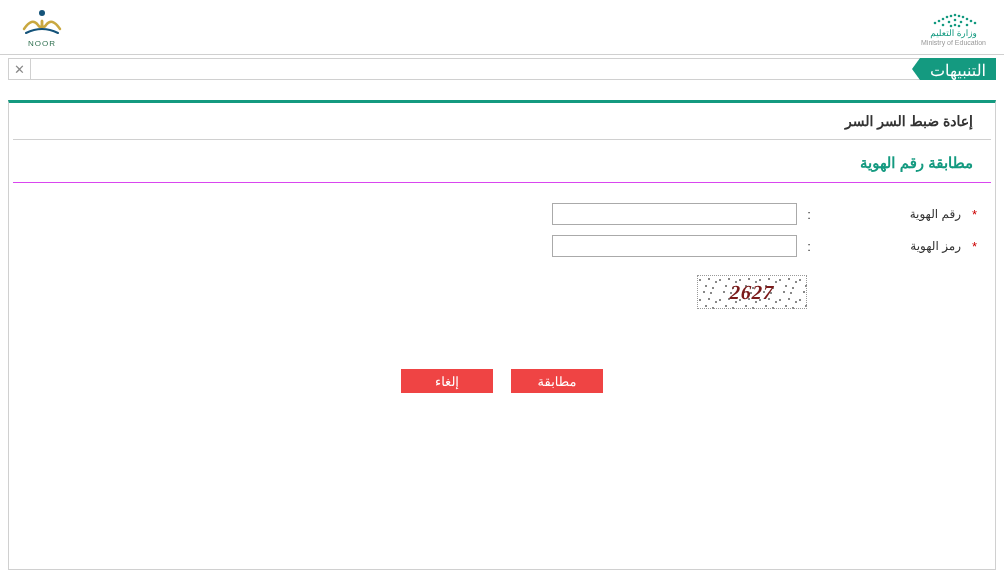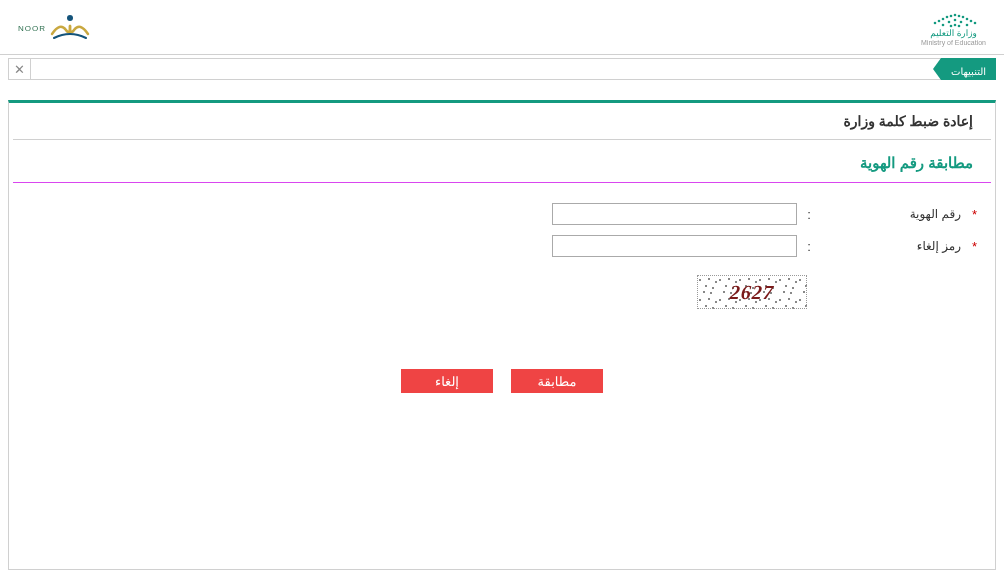--- a/index.html
+++ b/index.html
@@ -27,43 +27,44 @@
   .ministry-logo {
     display: flex;
     flex-direction: column;
     align-items: center;
     color: #149a80;
     font-size: 9px;
     line-height: 1.1;
   }
   .noor-logo {
     display: flex;
+    flex-direction: column;
     align-items: center;
   }
   .noor-logo-txt {
     font-size: 8px;
     color: #2f7050;
     letter-spacing: 1px;
     margin-top: 2px;
   }
   
   .notif-bar {
     display: flex;
     align-items: stretch;
     height: 22px;
     margin: 3px 8px 0 8px;
   }
   .notif-tab {
     background: #149a80;
     color: #fff;
-    font-size: 10px;
+    font-size: 16px;
     padding: 3px 10px;
     position: relative;
     display: flex;
-    align-items: flex-end;
+    align-items: flex-start;
   }
   .notif-tab::after {
     content: "";
     position: absolute;
     left: -8px;
     top: 0;
     border-top: 11px solid transparent;
     border-bottom: 11px solid transparent;
     border-right: 8px solid #149a80;
   }
@@ -240,35 +241,35 @@
   <div class="notif-tab">
     <span>التنبيهات</span>
   </div>
   <div class="notif-track"></div>
   <div class="notif-close">
     <span>✕</span>
   </div>
 </div>
 
 <div class="main-box">
-  <div class="page-title">إعادة ضبط كلمة وزارة</div>
+  <div class="page-title">إعادة ضبط السر السر</div>
   <div class="section-title">مطابقة رقم الهوية</div>
 
   <div class="form-area">
 
     <div class="form-row">
       <span class="req">*</span>
       <span class="flabel">رقم الهوية</span>
       <span class="colon">:</span>
       <input type="text" class="tinput" value="" style="">
     </div>
 
     <div class="form-row">
       <span class="req">*</span>
-      <span class="flabel">رمز إلغاء</span>
+      <span class="flabel">رمز الهوية</span>
       <span class="colon">:</span>
       <input type="text" class="tinput" value="" style="">
     </div>
 
     <div class="captcha-row">
       <div class="captcha-box">
         <span class="captcha-text">2627</span>
       </div>
     </div>
 

